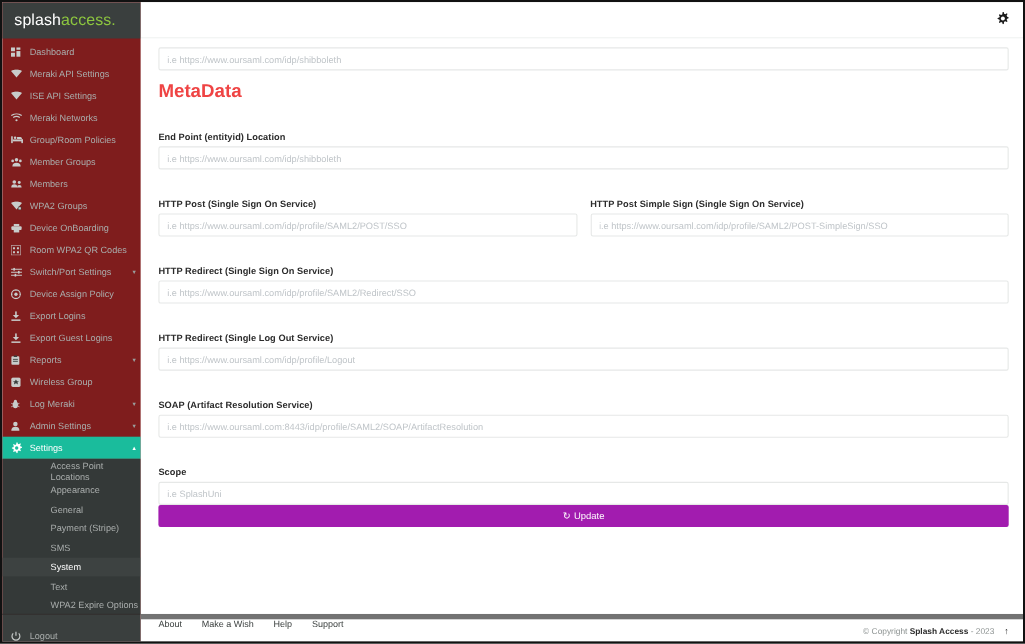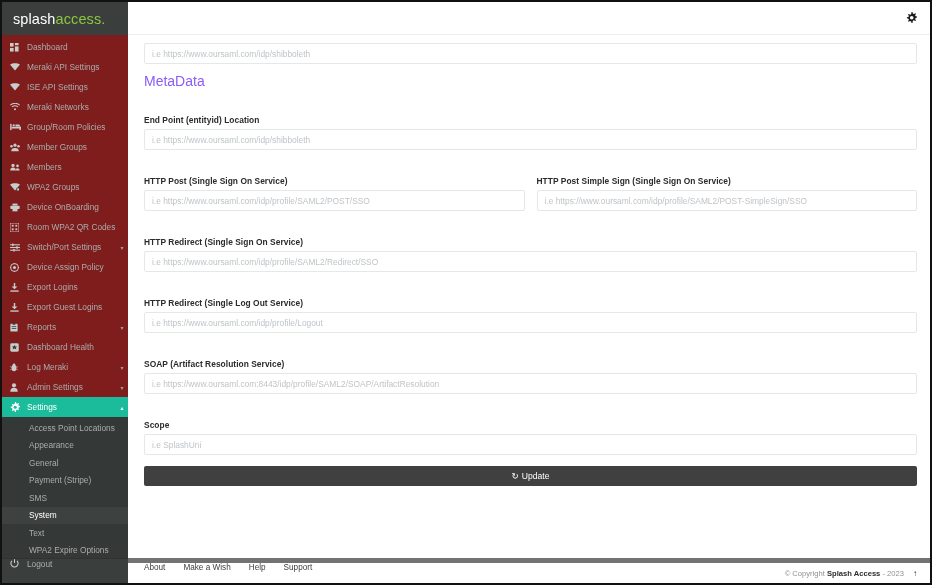--- a/index.html
+++ b/index.html
@@ -75,35 +75,35 @@
     color: #ffffff;
   }
   .nav-item.active .ico { color: #ffffff; }
   .nav-item.active .caret { color: #ffffff; }
 
   .subnav { background: #343938; padding: 2px 0 0 0; }
   .sub-item {
     height: 17.5px;
     display: flex;
     align-items: center;
-    padding-left: 27px;
+    padding-left: 44px;
     color: #a9adac;
     font-size: 8.3px;
     cursor: pointer;
   }
   .sub-item.active { color: #ffffff; background: #3d4241; }
 
   .logout-bar {
     position: absolute;
     left: 0; bottom: 0;
     width: 126px;
     height: 25px;
     background: #3a3f3e;
     display: flex;
-    align-items: flex-start;
+    align-items: flex-end;
     padding-left: 8px;
     color: #a9adac;
     font-size: 8.3px;
     cursor: pointer;
     border-top: 1px solid #33302f;
   }
   .logout-bar .ico {
     width: 17px; flex: 0 0 17px;
     color: #c8cccb; font-size: 9px;
     display: flex; align-items: center;
@@ -146,23 +146,23 @@
 
   .field { margin-bottom: 0; }
   .label {
     font-size: 8.4px;
     color: #2b2b2b;
     font-weight: bold;
     margin: 26px 0 4px 0;
     letter-spacing: .05px;
   }
   .section-title {
-    font-size: 14px;
-    color: #8b5cf6;
-    font-weight: 400;
+    font-size: 17px;
+    color: #ef4444;
+    font-weight: 700;
     margin: 9px 0 2px 0;
   }
   .inp {
     display: block;
     width: 100%;
     height: 21px;
     border: 1px solid #e6e8e7;
     border-radius: 2px;
     background: #fff;
     font-size: 8.4px;
@@ -187,23 +187,22 @@
     font-family: "Liberation Sans", sans-serif;
     padding: 5px 7px;
     outline: none;
     resize: vertical;
   }
   .ta::placeholder { color: #bfc4c8; }
 
   .btn-update {
     display: block;
     width: 100%;
-    margin-top: 11px;
     height: 20px;
-    background: #404040;
+    background: #a21caf;
     border: none;
     border-radius: 2px;
     color: #ffffff;
     font-size: 8.6px;
     font-family: "Liberation Sans", sans-serif;
     cursor: pointer;
     line-height: 20px;
     padding: 0;
     text-align: center;
   }
@@ -442,21 +441,21 @@
         <span class="caret">▾</span>
       </div>
 
       <div class="nav-item">
         <span class="ico">
             <svg width="9" height="9" viewBox="0 0 10 10">
               <rect x="0.3" y="0.3" width="9.4" height="9.4" rx="1.6" fill="currentColor"></rect>
               <path d="M5 2.2 L6.1 4 L8 4 L6.5 5.2 L7.1 7.2 L5 6 L2.9 7.2 L3.5 5.2 L2 4 L3.9 4 Z" fill="#3a3f3e"></path>
             </svg>
           </span>
-        <span class="lbl">Dashboard Health</span>
+        <span class="lbl">Wireless Group</span>
         <span class="caret"></span>
       </div>
 
       <div class="nav-item">
         <span class="ico">
             <svg width="8" height="9" viewBox="0 0 9 10">
               <ellipse cx="4.5" cy="5.6" rx="2.7" ry="3.6" fill="currentColor"></ellipse>
               <circle cx="4.5" cy="1.9" r="1.5" fill="currentColor"></circle>
               <line x1="0.3" y1="4" x2="2" y2="4.8" stroke="currentColor" stroke-width="0.9"></line>
               <line x1="8.7" y1="4" x2="7" y2="4.8" stroke="currentColor" stroke-width="0.9"></line>

